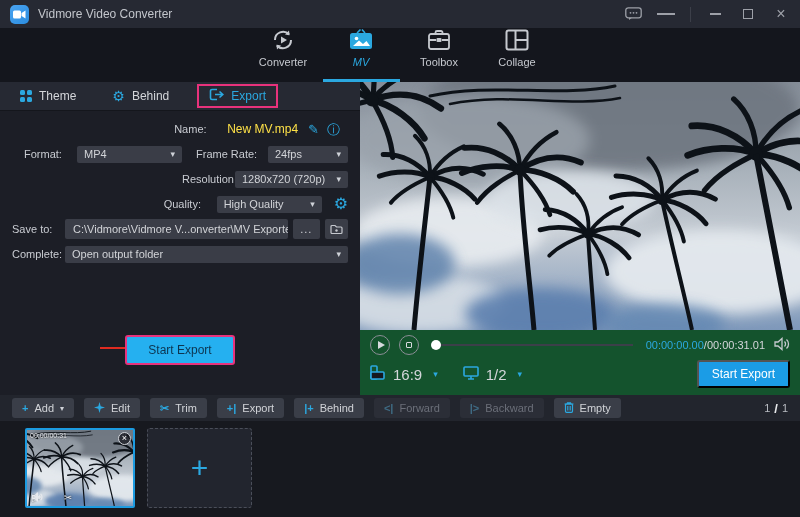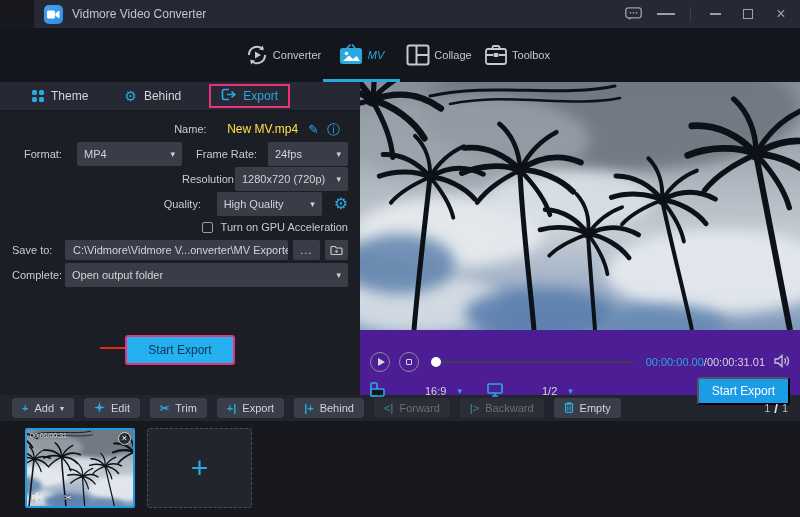--- a/index.html
+++ b/index.html
@@ -1,82 +1,82 @@
 <!DOCTYPE html>
 <html><head>
 <meta charset="utf-8">
 <style>
   html,body{margin:0;padding:0;background:#101218;}
   *{box-sizing:border-box;}
   .app{width:800px;height:517px;font-family:"Liberation Sans",sans-serif;background:#17191f;color:#d4d6da;overflow:hidden;position:relative;font-size:12px;}
 
   
-  .titlebar{height:28px;background:#262933;display:flex;align-items:center;padding:0 10px;gap:9px;margin-left:34px;}
+  .titlebar{height:28px;background:#262933;display:flex;align-items:center;padding:0 10px;gap:9px;}
   .app-icon{width:19px;height:19px;border-radius:5px;background:linear-gradient(135deg,#4aa3f0,#2b8de0);display:flex;align-items:center;justify-content:center;}
   .titlebar-title{font-size:12px;color:#c3c6cc;}
   .titlebar-controls{margin-left:auto;display:flex;align-items:center;gap:15px;color:#9da0a8;}
   .tb-btn{display:flex;align-items:center;justify-content:center;width:18px;height:18px;cursor:default;}
   .hamburger span{display:block;width:14px;height:2px;background:#9da0a8;margin:2px 0;}
   .tb-sep{width:1px;height:15px;background:#3c3f49;}
   .min-bar{width:11px;height:1.5px;background:#9da0a8;}
   .max-box{width:10px;height:10px;border:1.5px solid #9da0a8;}
   .close-x{font-size:16px;line-height:1;color:#9da0a8;}
 
   
   .nav{height:54px;background:#14161d;display:flex;justify-content:center;gap:14px;position:relative;}
-  .nav-item{display:flex;flex-direction:row;align-items:center;justify-content:center;gap:4px;width:64px;color:#c6c9cf;font-size:11px;}
+  .nav-item{display:flex;flex-direction:column;align-items:center;gap:4px;width:64px;color:#c6c9cf;font-size:11px;}
   .nav-item .nicon{height:24px;display:flex;align-items:center;justify-content:center;}
   .nav-item.active{color:#2ba8e0;font-style:italic;}
   .nav-underline{position:absolute;bottom:0;left:323px;width:77px;height:3px;background:#2ba8e0;}
 
   
   .main{display:flex;height:313px;}
   .left-panel{width:360px;background:#1c1e26;display:flex;flex-direction:column;}
-  .panel-tabs{height:29px;background:#262933;display:flex;align-items:center;padding-left:24px;gap:20px;border-bottom:1px solid #14161c;}
+  .panel-tabs{height:29px;background:#262933;display:flex;align-items:center;padding-left:12px;gap:20px;border-bottom:1px solid #14161c;}
   .ptab{display:flex;align-items:center;gap:7px;font-size:12px;color:#d4d6da;padding:2px 8px;}
   .ptab.active{color:#2ba8e0;border:2px solid #e8327c;padding:2px 10px;}
   .theme-grid{display:grid;grid-template-columns:5px 5px;grid-gap:2px;}
   .theme-grid span{width:5px;height:5px;background:#2ba8e0;border-radius:1.5px;}
   .gear-glyph{color:#2ba8e0;font-size:14px;line-height:1;}
 
   .form{padding:8px 12px 0;position:relative;flex:1;}
   .frow{display:flex;align-items:center;margin-bottom:5px;height:20px;justify-content:flex-end;}
   .flabel{width:53px;font-size:11px;color:#c9ccd2;flex:none;}
   .flabel2{width:72px;font-size:11px;color:#c9ccd2;margin-left:14px;flex:none;}
-  .dropdown{background:#3a3d47;border-radius:2px;height:24px;display:flex;align-items:center;padding:0 7px;font-size:11px;color:#d2d4d8;justify-content:space-between;}
+  .dropdown{background:#3a3d47;border-radius:2px;height:17px;display:flex;align-items:center;padding:0 7px;font-size:11px;color:#d2d4d8;justify-content:space-between;}
   .dd-caret{color:#cfd2d8;font-size:9px;margin-left:6px;}
   .name-value{font-size:12px;color:#fde047;margin-right:10px;}
   .mini-ic{color:#2ba8e0;font-size:13px;margin-right:8px;line-height:1;}
   .cb{width:11px;height:11px;border:1px solid #9a9da5;border-radius:2px;margin-right:8px;flex:none;}
   .cb-label{font-size:11px;color:#c9ccd2;}
   .path-field{background:#3a3d47;border-radius:2px;height:20px;width:230px;display:flex;align-items:center;padding:0 8px;font-size:11px;color:#d2d4d8;white-space:nowrap;overflow:hidden;}
   .sq-btn{background:#3a3d47;border-radius:2px;height:20px;display:flex;align-items:center;justify-content:center;margin-left:5px;color:#d2d4d8;}
   .browse-btn{width:28px;font-size:11px;letter-spacing:1px;}
   .folder-btn{width:24px;}
   .start-wrap{position:absolute;top:224px;left:0;right:0;display:flex;justify-content:center;}
   .start-btn{background:#25b0f0;color:#0d3550;font-size:12px;padding:6px 21px;border-radius:3px;border:2px solid #e8327c;}
   .red-arrow{position:absolute;top:236px;left:100px;width:26px;height:2px;background:#e02b20;}
   .red-arrow:after{content:"";position:absolute;right:-7px;top:-4px;border-left:8px solid #e02b20;border-top:5px solid transparent;border-bottom:5px solid transparent;}
 
   
   .preview{width:440px;background:#000;display:flex;flex-direction:column;}
   .video{height:248px;position:relative;overflow:hidden;background:#9aa3ad;}
   .video svg{display:block;}
-  .pcontrols{height:65px;background:#4c1d95;padding:19px 10px 0;}
+  .pcontrols{height:65px;background:#14532d;padding:2px 10px 0;}
   .prow1{display:flex;align-items:center;height:26px;gap:9px;}
   .circle-btn{width:20px;height:20px;border:1px solid #8b8e96;border-radius:50%;display:flex;align-items:center;justify-content:center;flex:none;}
   .play-tri{width:0;height:0;border-left:7px solid #d7d9dd;border-top:4.5px solid transparent;border-bottom:4.5px solid transparent;margin-left:2px;}
   .stop-sq{width:6px;height:6px;border:1.5px solid #d7d9dd;border-radius:1px;}
   .slider{flex:1;height:2px;background:#3c3f49;position:relative;margin:0 4px;}
   .slider-knob{position:absolute;left:-1px;top:-4px;width:10px;height:10px;border-radius:50%;background:#fff;}
   .time{font-size:11px;white-space:nowrap;}
   .time .cur{color:#2ba8e0;}
   .time .dur{color:#d4d6da;}
   .prow2{display:flex;align-items:center;height:32px;gap:7px;}
-  .sel-label{font-size:11px;color:#d4d6da;margin-left:32px;}
+  .sel-label{font-size:15px;color:#d4d6da;}
   .sel-caret{color:#2ba8e0;font-size:9px;margin:0 4px;}
   .pv-export{margin-left:auto;background:#1b9ce6;color:#fff;font-size:12px;padding:5px 13px;border-radius:3px;}
 
   
   .toolbar{height:26px;background:#22252d;display:flex;align-items:center;padding:0 12px;gap:10px;}
   .tbtn{background:#3a3e48;border-radius:3px;height:20px;display:flex;align-items:center;gap:6px;padding:0 10px;font-size:11px;color:#d2d4d8;white-space:nowrap;}
   .tbtn .tic{color:#2ba8e0;font-size:11px;line-height:1;font-weight:bold;}
   .tbtn.disabled{background:#2b2e37;color:#6b6f79;}
   .tbtn.disabled .tic{color:#3f6b84;}
   .t-caret{font-size:8px;color:#cfd2d8;}
@@ -202,37 +202,37 @@
             <rect x="2" y="5" width="22" height="16" rx="2.5" fill="#2ba8e0"></rect>
             <circle cx="8.5" cy="10.5" r="1.8" fill="#fff"></circle>
             <path d="M5 18 L11 12.5 L15 16 L18.5 13 L22 18 Z" fill="#fff"></path>
           </svg>
       </span>
       <span>MV</span>
     </div>
     <div class="nav-item">
       <span class="nicon">
         <svg width="24" height="22" viewBox="0 0 24 22">
-            <rect x="1.5" y="1.5" width="21" height="19" rx="2" fill="none" stroke="#c6c9cf" stroke-width="2"></rect>
-            <line x1="10.5" y1="1.5" x2="10.5" y2="20.5" stroke="#c6c9cf" stroke-width="2"></line>
-            <line x1="10.5" y1="11" x2="22.5" y2="11" stroke="#c6c9cf" stroke-width="2"></line>
-          </svg>
-      </span>
-      <span>Collage</span>
-    </div>
-    <div class="nav-item">
-      <span class="nicon">
-        <svg width="24" height="22" viewBox="0 0 24 22">
             <path d="M8.5 5 V3.5 A1.5 1.5 0 0 1 10 2 H14 A1.5 1.5 0 0 1 15.5 3.5 V5" fill="none" stroke="#c6c9cf" stroke-width="1.8"></path>
             <rect x="2" y="5" width="20" height="15" rx="2" fill="none" stroke="#c6c9cf" stroke-width="1.8"></rect>
             <path d="M2 11 H9 M15 11 H22" stroke="#c6c9cf" stroke-width="1.8"></path>
             <rect x="9.5" y="9" width="5" height="4" rx="1" fill="#c6c9cf"></rect>
           </svg>
       </span>
       <span>Toolbox</span>
+    </div>
+    <div class="nav-item">
+      <span class="nicon">
+        <svg width="24" height="22" viewBox="0 0 24 22">
+            <rect x="1.5" y="1.5" width="21" height="19" rx="2" fill="none" stroke="#c6c9cf" stroke-width="2"></rect>
+            <line x1="10.5" y1="1.5" x2="10.5" y2="20.5" stroke="#c6c9cf" stroke-width="2"></line>
+            <line x1="10.5" y1="11" x2="22.5" y2="11" stroke="#c6c9cf" stroke-width="2"></line>
+          </svg>
+      </span>
+      <span>Collage</span>
     </div>
     <div class="nav-underline"></div>
   </div>
 
   <div class="main">
 
     <div class="left-panel">
       <div class="panel-tabs">
         <div class="ptab">
           <span class="theme-grid">
@@ -284,24 +284,20 @@
             <span class="dd-caret">▾</span>
           </div>
         </div>
         <div class="frow">
           <span class="flabel">Quality:</span>
           <div class="dropdown" style="width:105px">
             <span>High Quality</span>
             <span class="dd-caret">▾</span>
           </div>
           <span class="gear-glyph" style="margin-left:12px;font-size:16px">⚙</span>
-        </div>
-        <div class="frow" style="height:16px">
-          <span class="cb"></span>
-          <span class="cb-label">Turn on GPU Acceleration</span>
         </div>
         <div class="frow">
           <span class="flabel">Save to:</span>
           <div class="path-field">C:\Vidmore\Vidmore V...onverter\MV Exported</div>
           <div class="sq-btn browse-btn">...</div>
           <div class="sq-btn folder-btn">
             <svg width="13" height="11" viewBox="0 0 13 11">
                 <path d="M1 2.5 A1 1 0 0 1 2 1.5 H5 L6.5 3 H11 A1 1 0 0 1 12 4 V8.5 A1 1 0 0 1 11 9.5 H2 A1 1 0 0 1 1 8.5 Z" fill="none" stroke="#c6c9cf" stroke-width="1.2"></path>
                 <circle cx="6.5" cy="6.5" r="1.2" fill="#c6c9cf"></circle>
               </svg>

